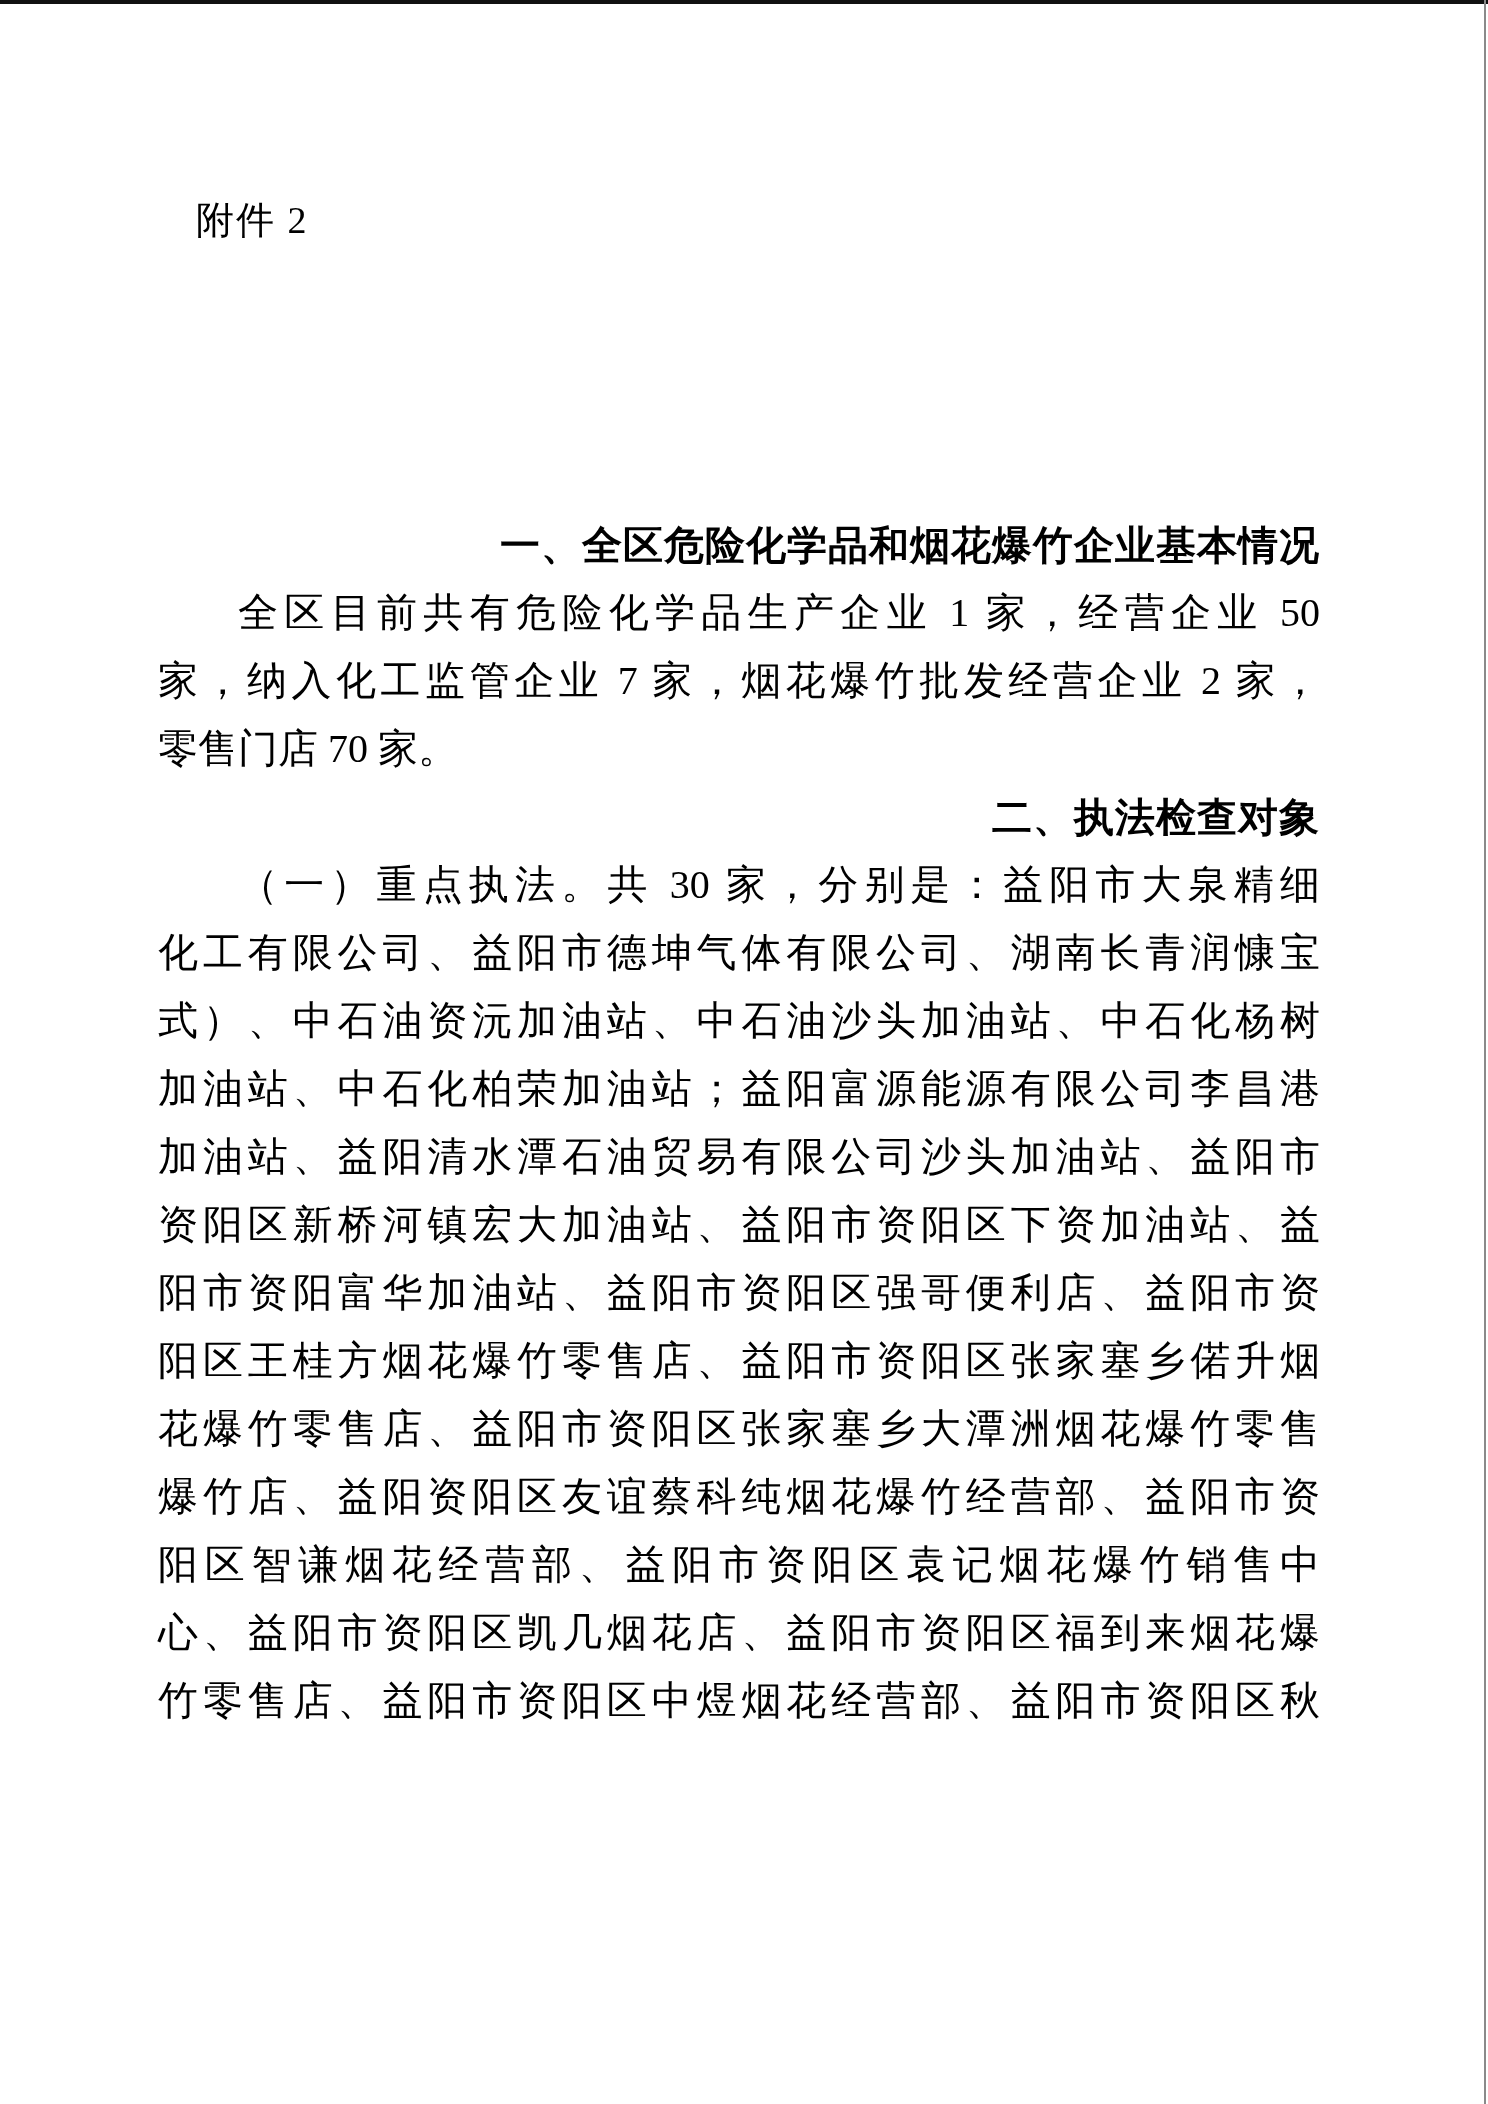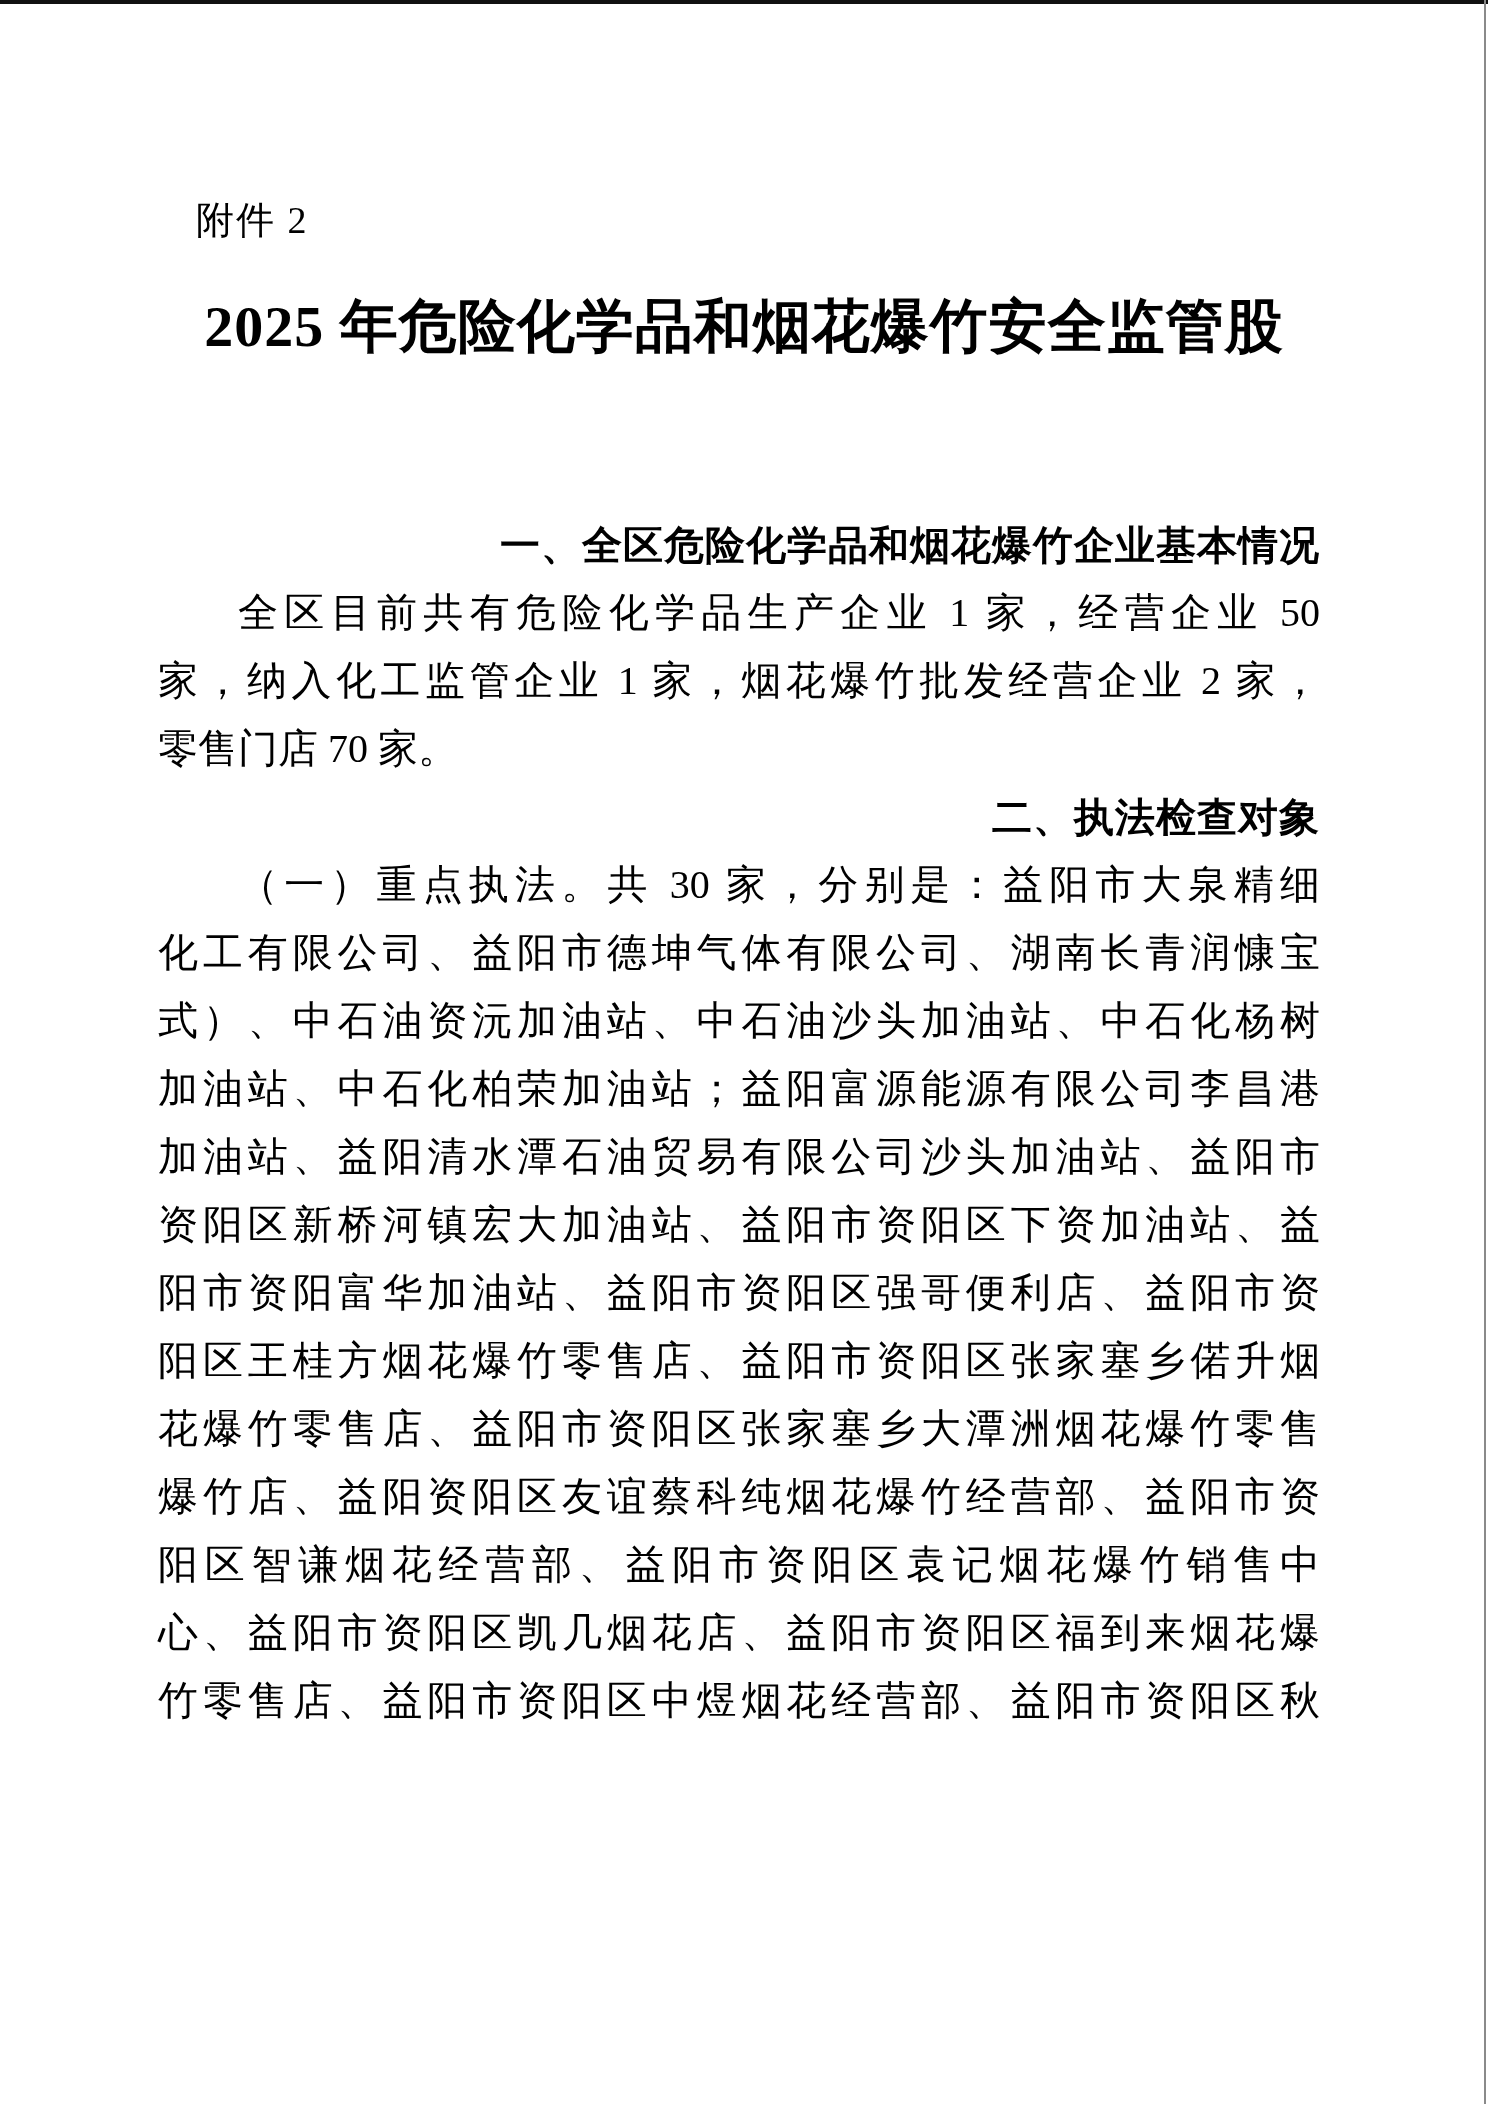--- a/index.html
+++ b/index.html
@@ -83,29 +83,28 @@
 </head>
 <body>
 
 <div class="page">
   <div class="top-bar"></div>
   <div class="right-edge-line"></div>
 
   <div class="attachment-label">附件 2</div>
 
   <div class="doc-title">
-    <div class="title-line">2025 年危险化学品和烟花爆竹安全监管股</div>
   </div>
 
   <div class="doc-body">
     <div class="section-heading">一、全区危险化学品和烟花爆竹企业基本情况</div>
 
     <div class="para last-left">
         <div class="text-line">全区目前共有危险化学品生产企业 1 家，经营企业 50</div>
-        <div class="text-line">家，纳入化工监管企业 1 家，烟花爆竹批发经营企业 2 家，</div>
+        <div class="text-line">家，纳入化工监管企业 7 家，烟花爆竹批发经营企业 2 家，</div>
         <div class="text-line">零售门店 70 家。</div>
       </div>
 
     <div class="section-heading">二、执法检查对象</div>
 
     <div class="para">
         <div class="text-line">（一）重点执法。共 30 家，分别是：益阳市大泉精细</div>
         <div class="text-line">化工有限公司、益阳市德坤气体有限公司、湖南长青润慷宝</div>
         <div class="text-line">式）、中石油资沅加油站、中石油沙头加油站、中石化杨树</div>
         <div class="text-line">加油站、中石化柏荣加油站；益阳富源能源有限公司李昌港</div>

